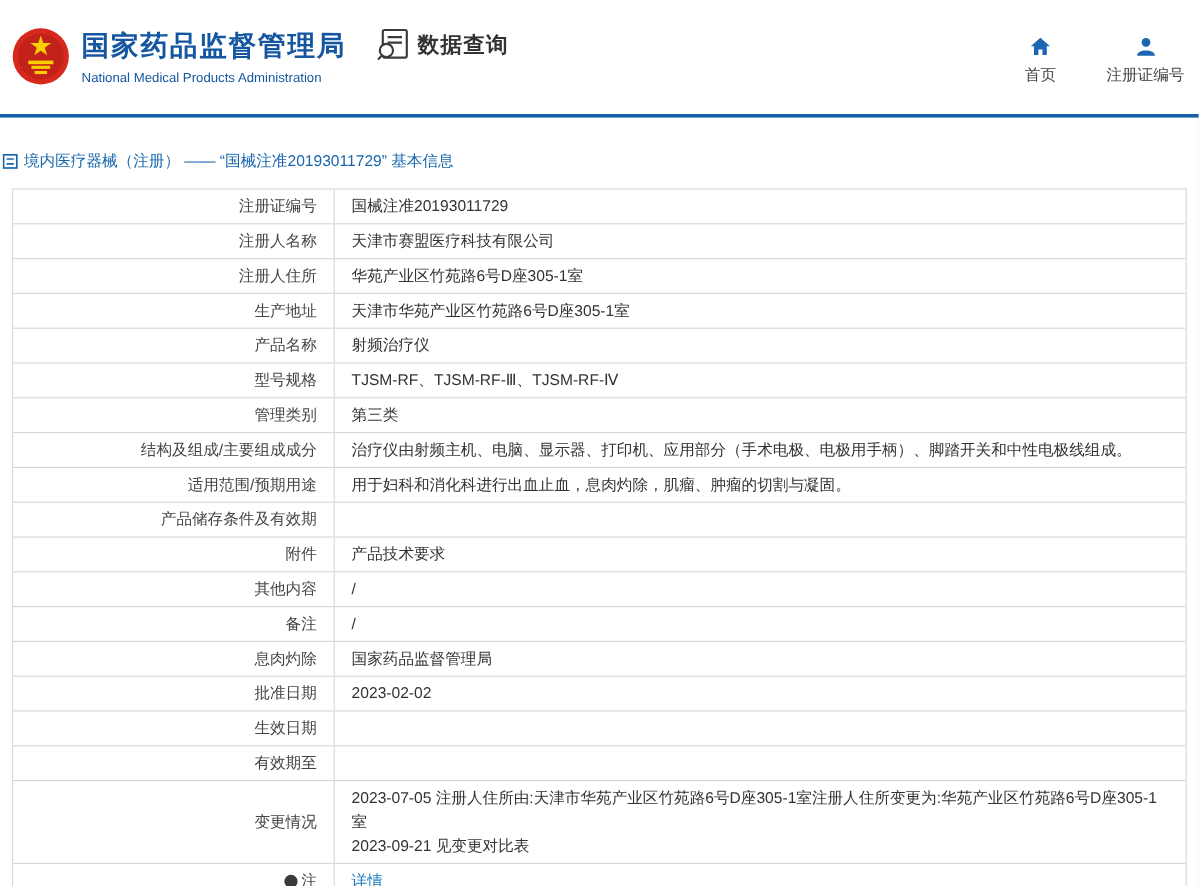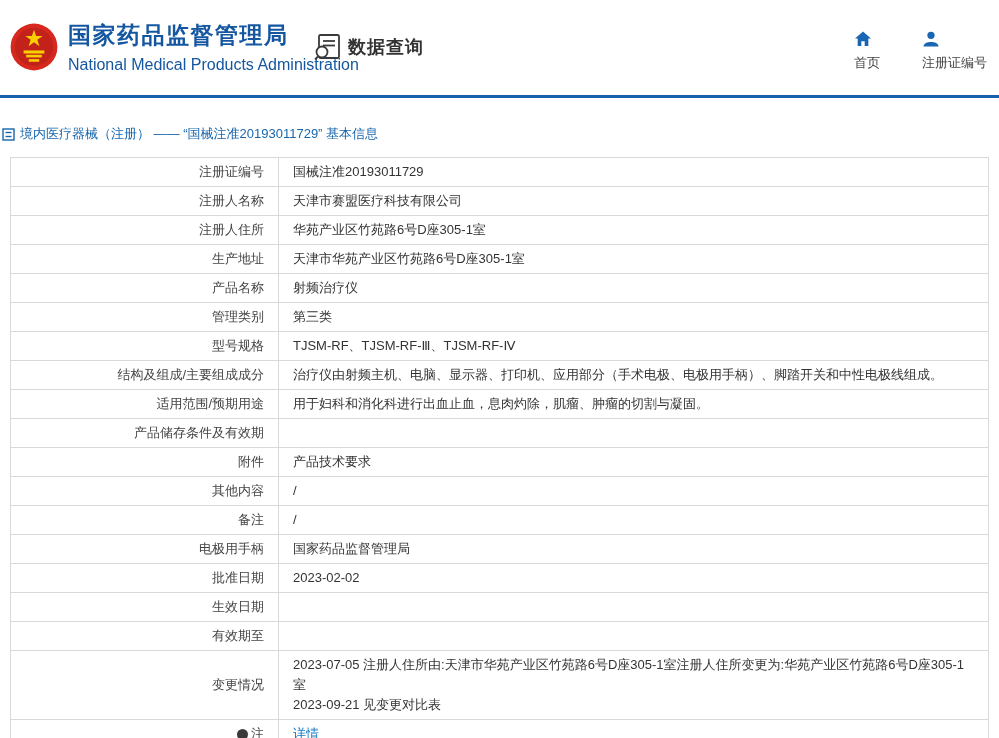--- a/index.html
+++ b/index.html
@@ -5,28 +5,28 @@
   * { margin:0; padding:0; box-sizing:border-box; }
   html,body { background:#ececec; font-family:"Liberation Sans","DejaVu Sans",sans-serif; }
   .page { width:999px; min-height:735px; background:#ffffff; margin:0 auto; position:relative; }
 
   
   .header { position:relative; height:95px; background:#fff; }
   .brand { position:absolute; left:8px; top:19px; display:flex; align-items:center; }
   .emblem { width:52px; height:56px; flex:0 0 auto; }
   .brand-text { margin-left:8px; }
   .brand-title { font-size:23px; font-weight:bold; color:#14569f; letter-spacing:1.5px; }
-  .brand-subtitle { font-size:16px; color:#14569f; margin-top:5px; }
+  .brand-subtitle { font-size:11px; color:#14569f; margin-top:5px; }
 
-  .section-tab { position:absolute; left:313px; top:33px; display:flex; align-items:center; cursor:pointer;justify-content:center; }
+  .section-tab { position:absolute; left:313px; top:23px; display:flex; align-items:center; cursor:pointer;justify-content:center; }
   .section-tab .sicon { width:30px; height:28px; margin-right:5px; }
   .section-label { font-size:18px; font-weight:bold; color:#333; letter-spacing:1px; }
 
   .topnav { position:absolute; right:12px; top:31px; display:flex; gap:42px; }
-  .nav-item { display:flex; flex-direction:column; align-items:flex-start; cursor:pointer; }
+  .nav-item { display:flex; flex-direction:column; align-items:center; cursor:pointer; }
   .nav-item .nicon { width:18px; height:16px; margin-bottom:7px; }
   .nav-label { font-size:13px; color:#444; white-space:nowrap; }
 
   .blue-line { height:3px; background:#1660ab; }
 
   
   .breadcrumb { margin:27px 0 14px 2px; display:flex; align-items:center; }
   .bc-icon { width:13px; height:13px; margin-right:5px; }
   .bc-text { font-size:13px; color:#1766ad; }
 
@@ -116,26 +116,26 @@
     </div>
     <div class="row">
       <div class="cell label">生产地址</div>
       <div class="cell value">天津市华苑产业区竹苑路6号D座305-1室</div>
     </div>
     <div class="row">
       <div class="cell label">产品名称</div>
       <div class="cell value">射频治疗仪</div>
     </div>
     <div class="row">
+      <div class="cell label">型号规格</div>
+      <div class="cell value">TJSM-RF、TJSM-RF-Ⅲ、TJSM-RF-Ⅳ</div>
+    </div>
+    <div class="row">
       <div class="cell label">管理类别</div>
       <div class="cell value">第三类</div>
-    </div>
-    <div class="row">
-      <div class="cell label">型号规格</div>
-      <div class="cell value">TJSM-RF、TJSM-RF-Ⅲ、TJSM-RF-Ⅳ</div>
     </div>
     <div class="row">
       <div class="cell label">结构及组成/主要组成成分</div>
       <div class="cell value">治疗仪由射频主机、电脑、显示器、打印机、应用部分（手术电极、电极用手柄）、脚踏开关和中性电极线组成。</div>
     </div>
     <div class="row">
       <div class="cell label">适用范围/预期用途</div>
       <div class="cell value">用于妇科和消化科进行出血止血，息肉灼除，肌瘤、肿瘤的切割与凝固。</div>
     </div>
     <div class="row">
@@ -148,21 +148,21 @@
     </div>
     <div class="row">
       <div class="cell label">其他内容</div>
       <div class="cell value">/</div>
     </div>
     <div class="row">
       <div class="cell label">备注</div>
       <div class="cell value">/</div>
     </div>
     <div class="row">
-      <div class="cell label">电极用手柄</div>
+      <div class="cell label">息肉灼除</div>
       <div class="cell value">国家药品监督管理局</div>
     </div>
     <div class="row">
       <div class="cell label">批准日期</div>
       <div class="cell value">2023-02-02</div>
     </div>
     <div class="row">
       <div class="cell label">生效日期</div>
       <div class="cell value"></div>
     </div>

